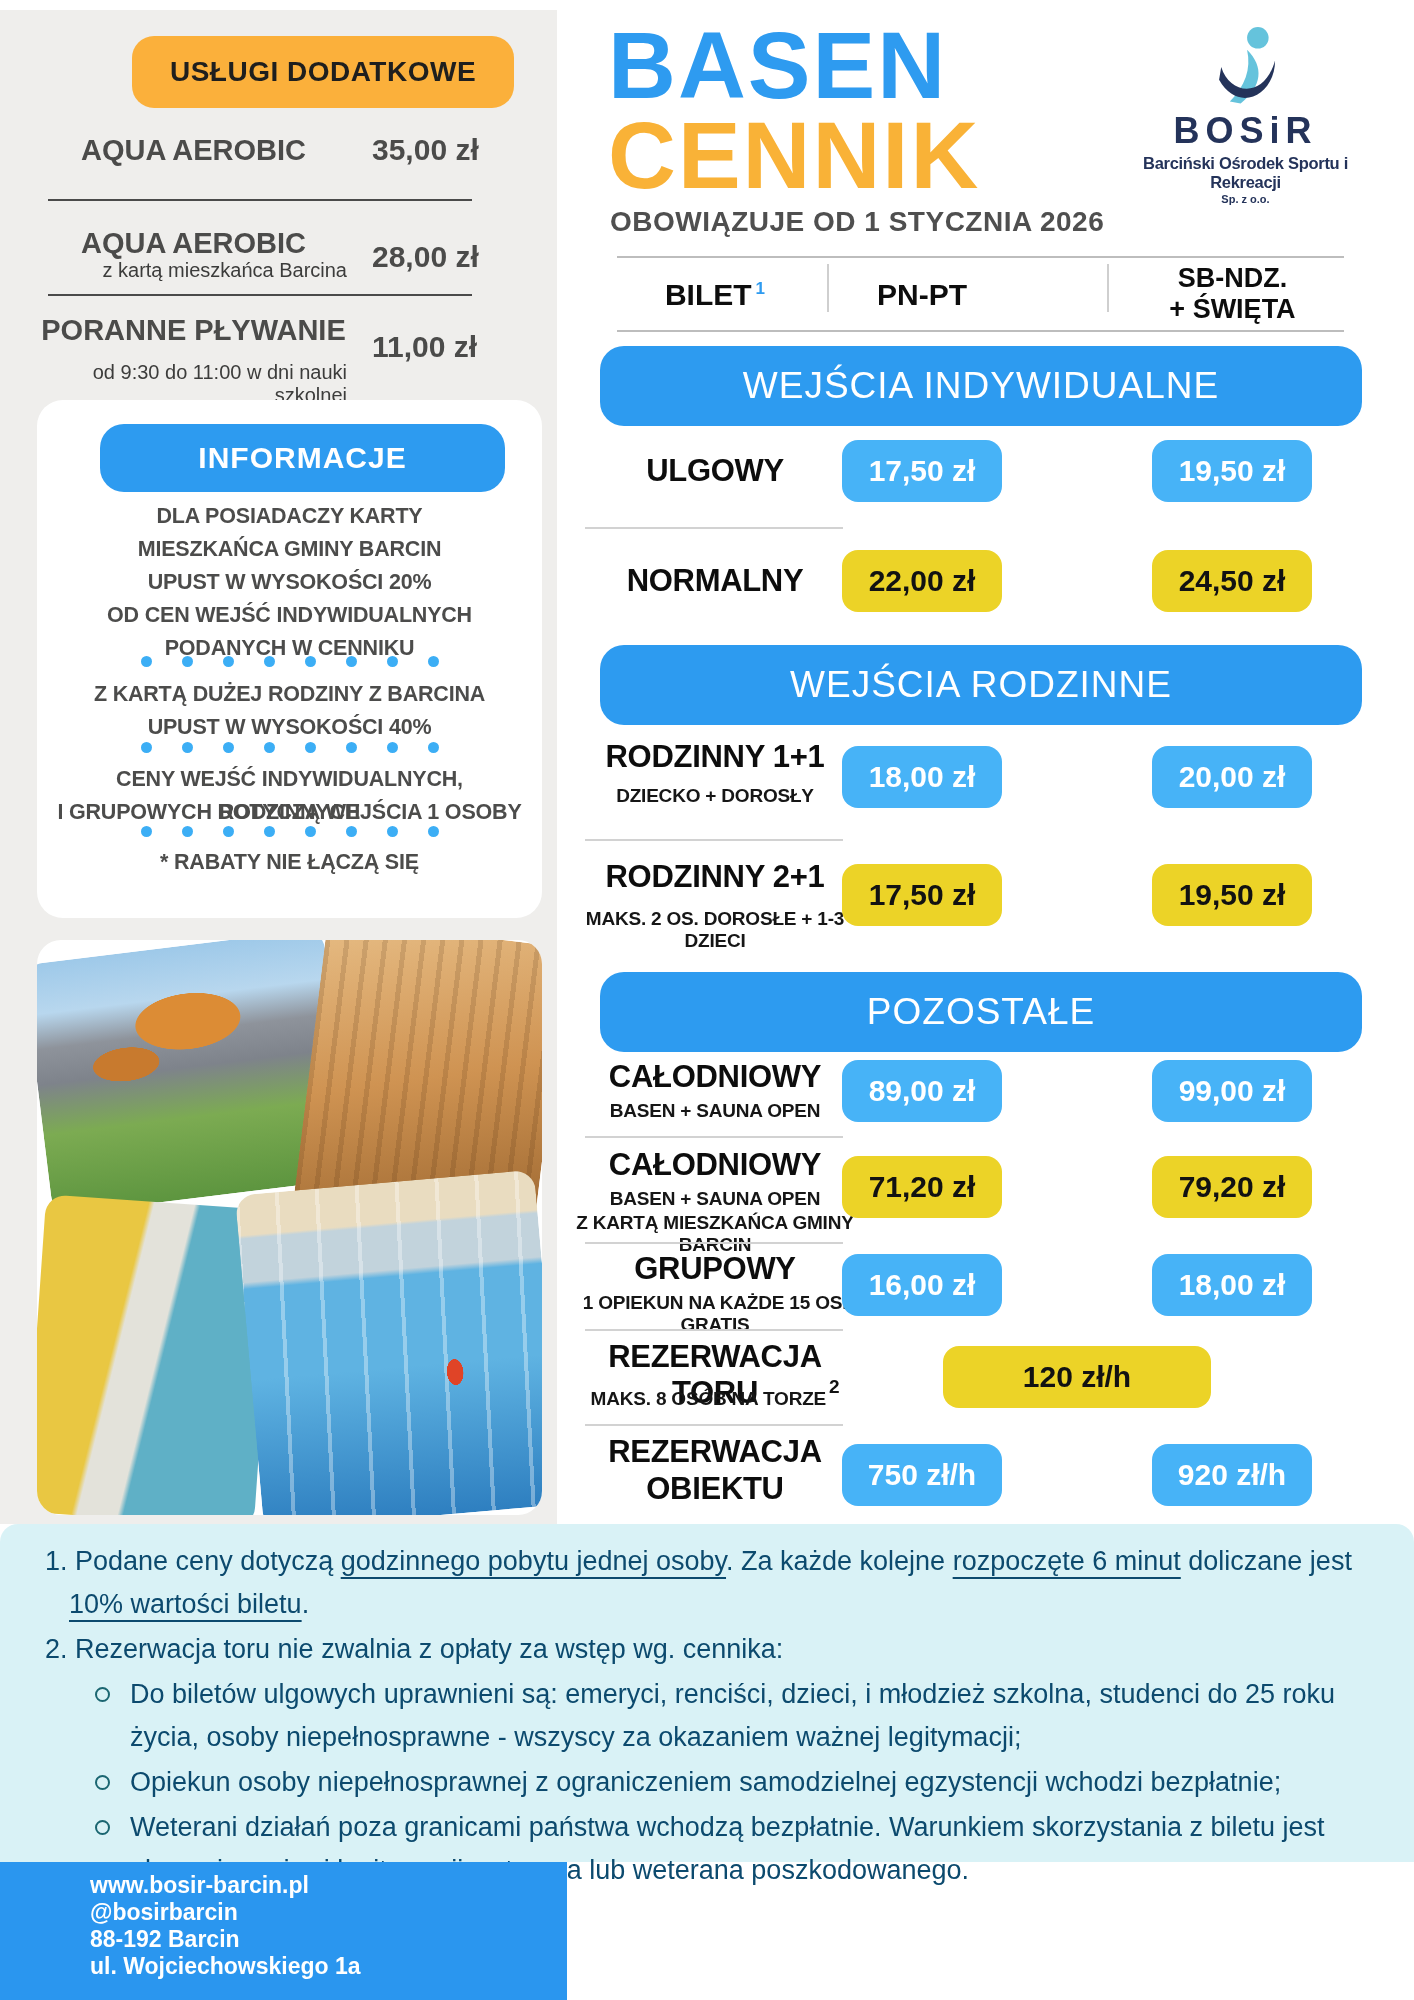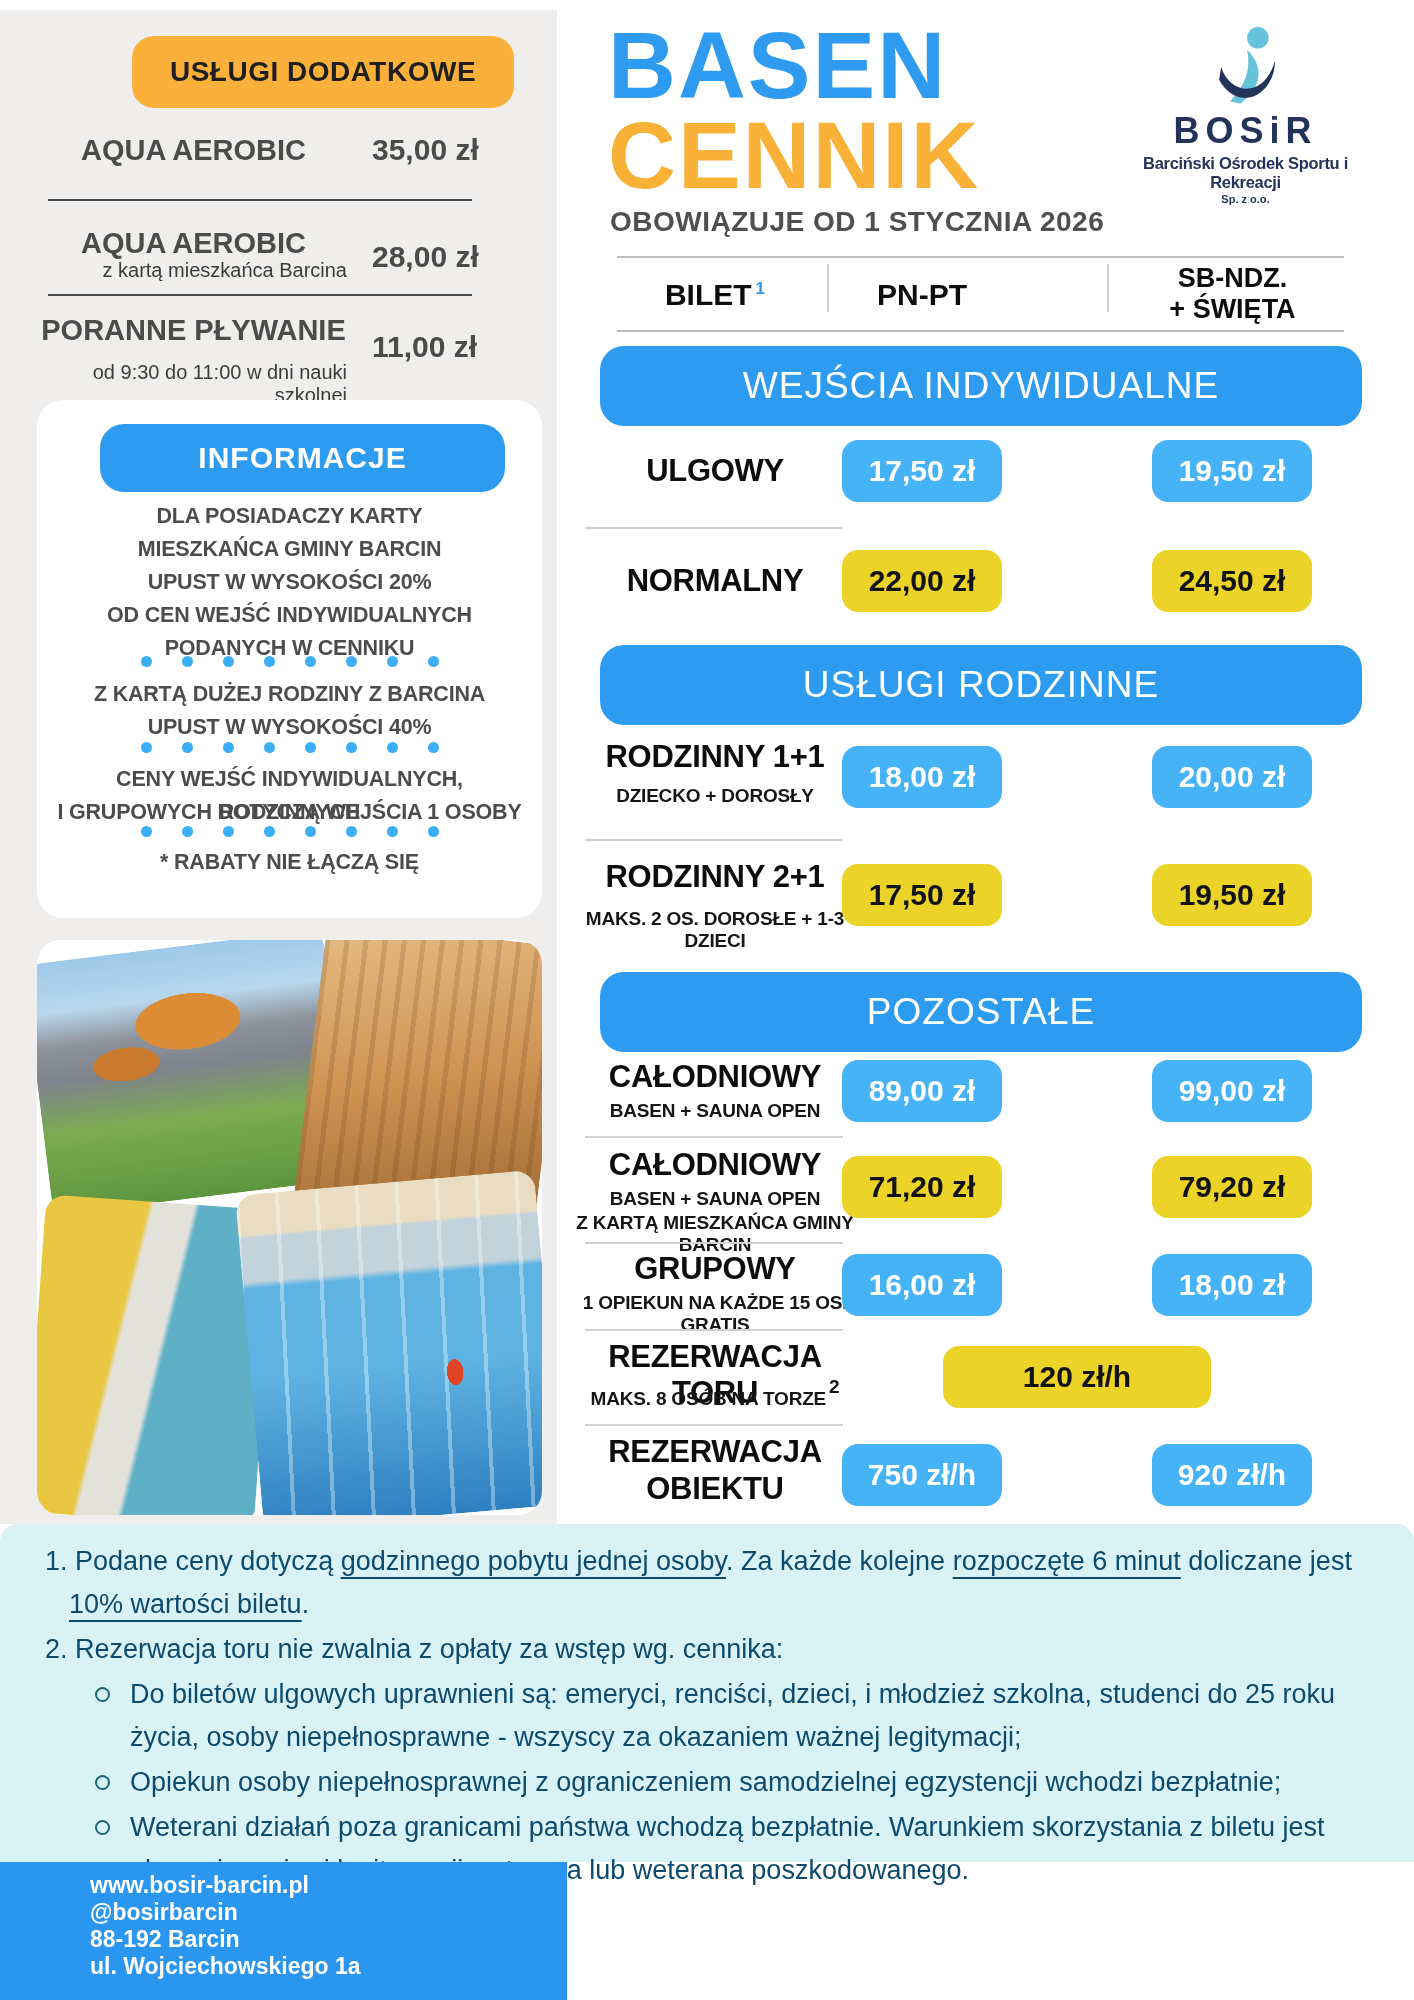--- a/index.html
+++ b/index.html
@@ -206,21 +206,21 @@
 
   <div class="abs lblcol lbl" style="top:453px;">ULGOWY</div>
   <div class="abs badge b c1" style="top:440px;">17,50 zł</div>
   <div class="abs badge b c2" style="top:440px;">19,50 zł</div>
   <div class="abs tdiv" style="top:527px;"></div>
 
   <div class="abs lblcol lbl" style="top:563px;">NORMALNY</div>
   <div class="abs badge y c1" style="top:550px;">22,00 zł</div>
   <div class="abs badge y c2" style="top:550px;">24,50 zł</div>
 
-  <div class="abs bar" style="top:645px;">USŁUGI RODZINNE</div>
+  <div class="abs bar" style="top:645px;">WEJŚCIA RODZINNE</div>
 
   <div class="abs lblcol lbl" style="top:739px;">RODZINNY 1+1</div>
   <div class="abs lblcol sub" style="top:785px;">DZIECKO + DOROSŁY</div>
   <div class="abs badge b c1" style="top:746px;">18,00 zł</div>
   <div class="abs badge b c2" style="top:746px;">20,00 zł</div>
   <div class="abs tdiv" style="top:839px;"></div>
 
   <div class="abs lblcol lbl" style="top:859px;">RODZINNY 2+1</div>
   <div class="abs lblcol sub" style="top:908px;">MAKS. 2 OS. DOROSŁE + 1-3 DZIECI</div>
   <div class="abs badge y c1" style="top:864px;">17,50 zł</div>

